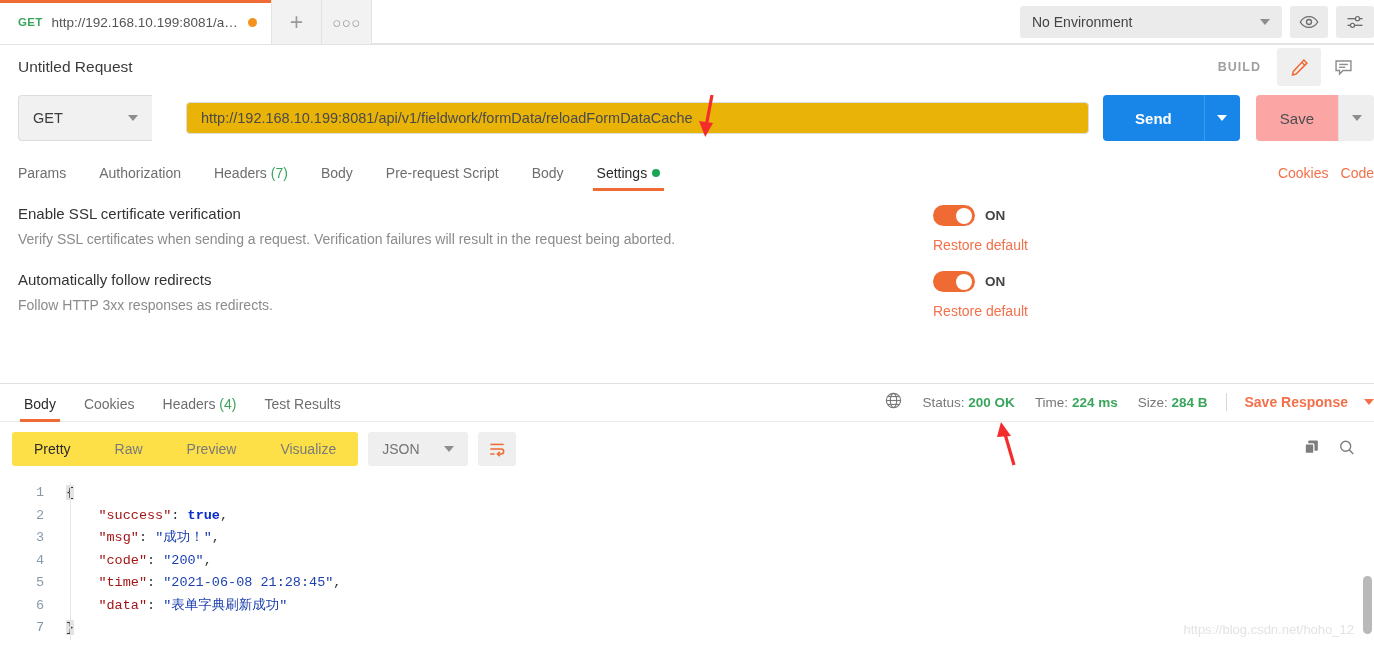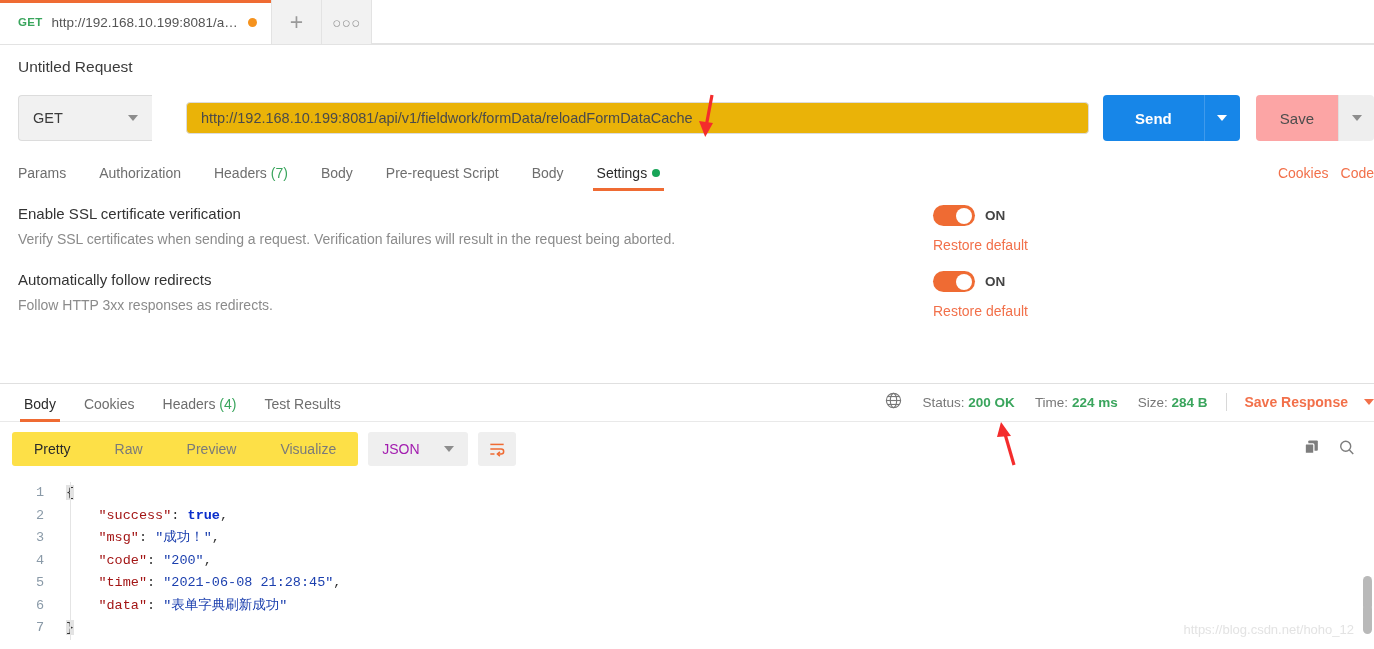--- a/index.html
+++ b/index.html
@@ -325,21 +325,21 @@
     padding: 0 22px;
     line-height: 34px;
   }
   .fmt-btn.active { color: #2b2b2b; }
   .json-select {
     background: #efefef;
     border-radius: 3px;
     height: 34px;
     display: flex; align-items: center; gap: 24px;
     padding: 0 14px;
-    font-size: 14px; color: #a21caf;
+    font-size: 14px; color: #737373;
   }
   .wrap-btn {
     background: #efefef;
     border-radius: 3px;
     height: 34px; width: 38px;
     display: flex; align-items: center; justify-content: center;
   }
   .toolbar-right { margin-left: auto; display: flex; align-items: center; gap: 16px; padding-right: 18px; }
 
   
@@ -417,24 +417,60 @@
       <span class="req-url-short">http://192.168.10.199:8081/api/...</span>
       <span class="unsaved-dot"></span>
     </div>
     <div class="tabbtn">
       <span class="plus-glyph">+</span>
     </div>
     <div class="tabbtn">
       <span class="dots-glyph">○○○</span>
     </div>
     <div class="tabbar-white-fill"></div>
+    <div class="env-area">
+      <div class="env-select">
+        <span>No Environment</span>
+        <span class="caret"></span>
+      </div>
+      <div class="icon-btn">
+        <svg width="20" height="20" viewBox="0 0 24 24" fill="none" stroke="#6e6e6e" stroke-width="1.6">
+          <path d="M1.5 12s4-6.5 10.5-6.5S22.5 12 22.5 12s-4 6.5-10.5 6.5S1.5 12 1.5 12z"></path>
+          <circle cx="12" cy="12" r="3"></circle>
+        </svg>
+      </div>
+      <div class="icon-btn">
+        <svg width="20" height="20" viewBox="0 0 24 24" fill="none" stroke="#6e6e6e" stroke-width="1.6">
+          <line x1="3" y1="8" x2="21" y2="8"></line>
+            <circle cx="15" cy="8" r="2.4" fill="#fff"></circle>
+          <line x1="3" y1="16" x2="21" y2="16"></line>
+            <circle cx="9" cy="16" r="2.4" fill="#fff"></circle>
+        </svg>
+      </div>
+    </div>
   </div>
 
   <div class="title-row">
     <span class="req-title">Untitled Request</span>
+    <div class="title-right">
+      <span class="build-label">BUILD</span>
+      <div class="sq-btn">
+        <svg width="21" height="21" viewBox="0 0 24 24" fill="none" stroke="#ef6b33" stroke-width="1.7">
+          <path d="M17 3.5l3.5 3.5L8 19.5 4 20.5l1-4z"></path>
+          <line x1="14.5" y1="6" x2="18" y2="9.5"></line>
+        </svg>
+      </div>
+      <div class="sq-btn plain">
+        <svg width="21" height="21" viewBox="0 0 24 24" fill="none" stroke="#8d8d8d" stroke-width="1.6">
+          <path d="M3.5 4.5h17v11h-9l-4 4v-4h-4z"></path>
+          <line x1="7" y1="8.5" x2="17" y2="8.5"></line>
+          <line x1="7" y1="11.8" x2="14" y2="11.8"></line>
+        </svg>
+      </div>
+    </div>
   </div>
 
   <div class="url-row">
     <div class="method-box">
       <span>GET</span>
       <span class="caret"></span>
     </div>
     <div class="url-box">
       <span>http://192.168.10.199:8081/api/v1/fieldwork/formData/reloadFormDataCache</span>
     </div>

